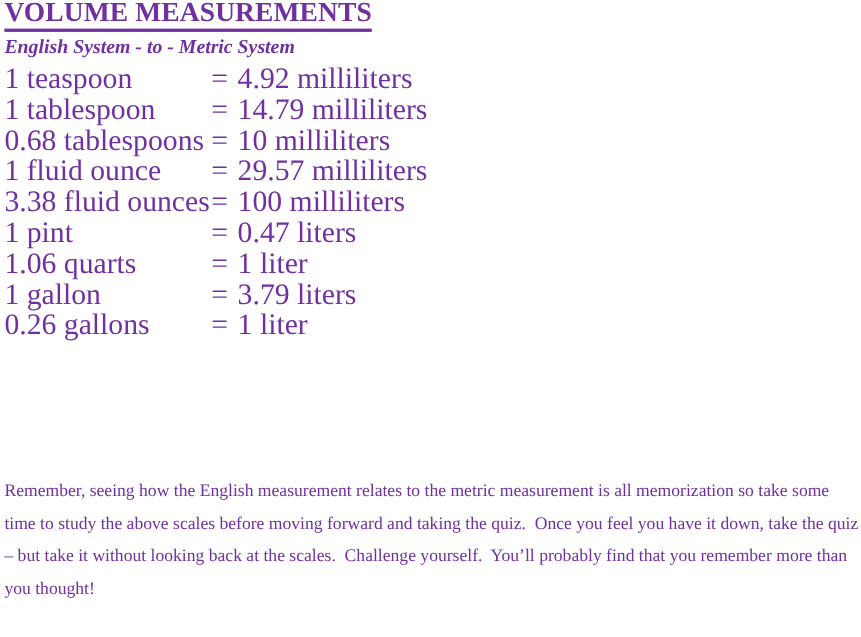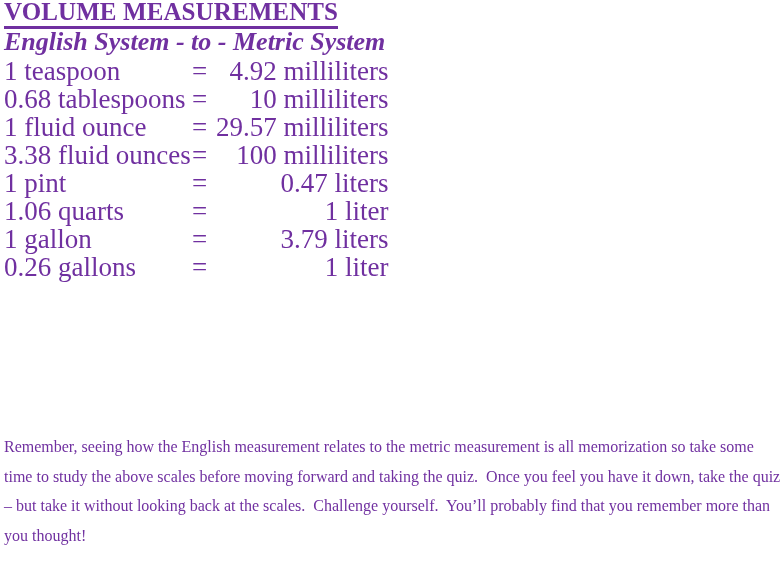--- a/index.html
+++ b/index.html
@@ -39,21 +39,21 @@
     white-space: nowrap;
     display: inline-block;
     border-bottom: 3px solid #7030a0;
     padding-bottom: 0px;
   }
 
   .doc-subtitle {
     position: absolute;
     left: 4px;
     top: 29px;
-    font-size: 26px;
+    font-size: 18px;
     font-weight: bold;
     font-style: italic;
     line-height: 26px;
     white-space: nowrap;
   }
 
   
   .conv-table {
     position: absolute;
     left: 4px;
@@ -71,21 +71,21 @@
   }
   .col-english {
     width: 188px;
     padding-right: 0 !important;
   }
   .col-eq {
     width: 24px;
     text-align: left;
   }
   .col-metric {
-    text-align: right;
+    text-align: left;
   }
 
   
   .closing {
     position: absolute;
     left: 4px;
     top: 432px;
     width: 779px;
     font-size: 16px;
     line-height: 29.5px;
@@ -107,20 +107,25 @@
   <table class="conv-table">
     <tbody>
 
       <tr>
         <td class="col-english">1 teaspoon</td>
         <td class="col-eq">=</td>
         <td class="col-metric">4.92 milliliters</td>
       </tr>
 
 
+      <tr>
+        <td class="col-english">1 tablespoon</td>
+        <td class="col-eq">=</td>
+        <td class="col-metric">14.79 milliliters</td>
+      </tr>
 
       <tr>
         <td class="col-english">0.68 tablespoons</td>
         <td class="col-eq">=</td>
         <td class="col-metric">10 milliliters</td>
       </tr>
 
       <tr>
         <td class="col-english">1 fluid ounce</td>
         <td class="col-eq">=</td>

